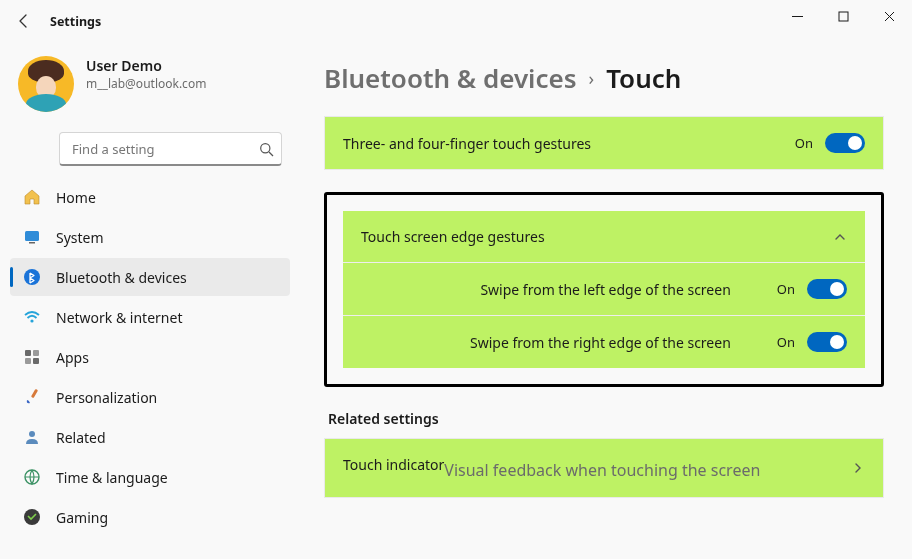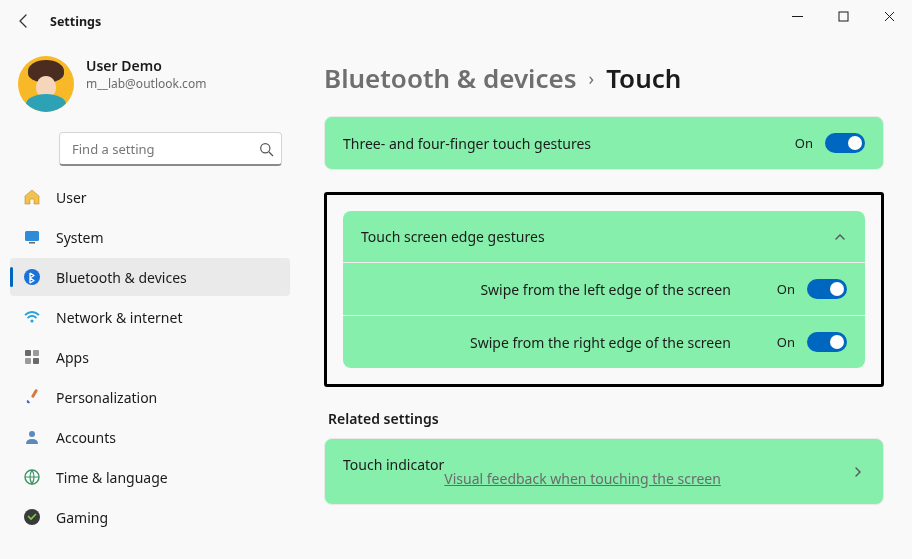--- a/index.html
+++ b/index.html
@@ -35,36 +35,36 @@
   .nav-item.active::before { content:""; position:absolute; left:0; top:9px; bottom:9px; width:3px; background:#0067c0; border-radius:2px; }
   .nav-icon { width:20px; height:20px; display:flex; align-items:center; justify-content:center; margin-right:14px; }
 
   
   .main { flex:1; padding: 18px 28px 0 24px; overflow-y:auto; }
   .breadcrumb { display:flex; align-items:center; gap:12px; margin-bottom:20px; }
   .bc-parent { font-size:26px; font-weight:600; color:#6f6f6f; }
   .bc-sep { font-size:18px; color:#6f6f6f; }
   .bc-current { font-size:26px; font-weight:600; color:#1b1b1b; }
 
-  .card { background:#86efac; border:1px solid #e9e9e9; border-radius:8px; margin-bottom:22px; }
+  .card { background:#bef264; border:1px solid #e9e9e9; border-radius:0; margin-bottom:22px; }
   .card-row { display:flex; align-items:center; justify-content:space-between; padding:16px 18px; font-size:14px; }
   .card-sub-row { display:flex; align-items:center; justify-content:flex-end; padding:16px 18px 16px 56px; font-size:14px; border-top:1px solid #eee;gap:46px; }
   .toggle-group { display:flex; align-items:center; gap:12px; }
   .toggle-label { font-size:13px; }
   .switch { width:40px; height:20px; background:#0067c0; border-radius:10px; position:relative; }
   .switch::after { content:""; position:absolute; right:3px; top:3px; width:14px; height:14px; background:#fff; border-radius:50%; }
 
   .highlight-box { border:3px solid #000000; border-radius:3px; padding:16px; margin-bottom:22px; }
   .highlight-box .card { border:none; margin:0; }
 
   .section-title { font-size:14px; font-weight:600; margin: 4px 0 10px 4px; }
 
   .nav-row { display:flex; align-items:center; justify-content:space-between; }
   .nav-row-text { display:flex; }
-  .nav-row-sub { font-size:14px; color:#6b6b6b; margin-top:14px;text-decoration:underline; }
+  .nav-row-sub { font-size:16px; color:#6b6b6b; margin-top:4px; }
   .chevron { color:#555; }
 
   svg { display:block; }
 </style>
 </head>
 <body>
 
 <div class="titlebar">
   <div class="back-btn">
     <svg width="16" height="16" viewBox="0 0 16 16">
@@ -116,21 +116,21 @@
       </div>
     </div>
 
     <div class="nav">
       <div class="nav-item">
         <span class="nav-icon">
             <svg width="18" height="18" viewBox="0 0 18 18">
               <path d="M2 8 L9 2 L16 8 V16 H11 V11 H7 V16 H2 Z" fill="#f2c14e" stroke="#bb8a2b" stroke-width="0.6"></path>
             </svg>
           </span>
-        <span>User</span>
+        <span>Home</span>
       </div>
       <div class="nav-item">
         <span class="nav-icon">
             <svg width="18" height="18" viewBox="0 0 18 18">
               <rect x="2" y="3" width="14" height="10" rx="1.5" fill="#2f8cd8"></rect>
               <rect x="6" y="14" width="6" height="1.5" fill="#666"></rect>
             </svg>
           </span>
         <span>System</span>
       </div>
@@ -173,21 +173,21 @@
           </span>
         <span>Personalization</span>
       </div>
       <div class="nav-item">
         <span class="nav-icon">
             <svg width="18" height="18" viewBox="0 0 18 18">
               <circle cx="9" cy="6" r="3" fill="#5b8bbd"></circle>
               <path d="M3 16 Q3 11 9 11 Q15 11 15 16 Z" fill="#5b8bbd"></path>
             </svg>
           </span>
-        <span>Accounts</span>
+        <span>Related</span>
       </div>
       <div class="nav-item">
         <span class="nav-icon">
             <svg width="18" height="18" viewBox="0 0 18 18">
               <circle cx="9" cy="9" r="7" stroke="#3c9265" stroke-width="1.4" fill="none"></circle>
               <path d="M2 9 H16 M9 2 Q13 9 9 16 Q5 9 9 2" stroke="#3c9265" stroke-width="1.2" fill="none"></path>
             </svg>
           </span>
         <span>Time &amp; language</span>
       </div>

